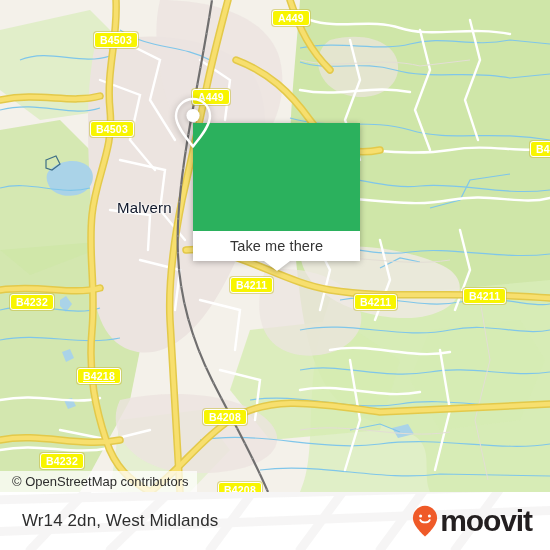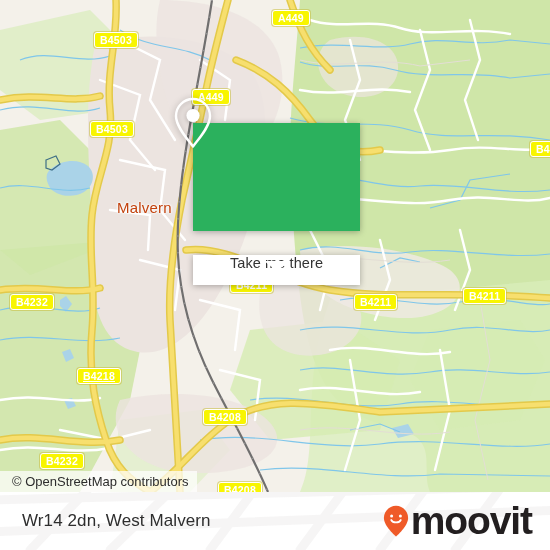--- a/index.html
+++ b/index.html
@@ -33,21 +33,21 @@
     padding:0 5px;
     text-align:left;
     white-space:nowrap;
     box-shadow:0 0 0 1px rgba(200,190,60,.55);
     text-shadow:
       -1px 0 #f8f500, 1px 0 #f8f500, 0 -1px #f8f500, 0 1px #f8f500,
       -1px -1px #f8f500, 1px -1px #f8f500, -1px 1px #f8f500, 1px 1px #f8f500;
   }
   .place-label {
     position:absolute;
-    color:#c2410c;
+    color:#0f172a;
     font-size:15px;
     letter-spacing:.2px;
     white-space:nowrap;
     text-shadow:0 0 3px #fff, 0 0 3px #fff, 0 0 2px #fff;
   }
 
   
   #attribution {
     position:absolute; left:0; bottom:0;
     background:rgba(255,255,255,.72);
@@ -72,21 +72,21 @@
   }
   #popup-pin {
     position:absolute; left:50%; top:52px;
     transform:translate(-50%,-50%);
     width:42px; height:54px;
   }
   #popup-bar {
     position:absolute; left:0; top:108px;
     width:167px; height:30px;
     background:#ffffff;
-    display:flex; justify-content:center;margin-top:24px;
+    display:flex; align-items:center; justify-content:center;
   }
   #popup-label {
     font-size:14.5px; color:#333333; letter-spacing:.1px;
   }
   #popup-tail {
     position:absolute; left:50%; top:138px;
     transform:translateX(-50%);
     width:0; height:0;
     border-left:13px solid transparent;
     border-right:13px solid transparent;
@@ -109,21 +109,21 @@
     letter-spacing:.1px;
     white-space:nowrap;
   }
   #brand {
     position:absolute; right:18px; top:50%;
     transform:translateY(-50%);
     display:flex; align-items:center; gap:2px;
   }
   #brand-mark { width:26px; height:32px; display:block; }
   #brand-word {
-    font-size:39px;
+    font-size:30px;
     font-weight:bold;
     color:#231f20;
     letter-spacing:-1.1px;
     line-height:30px;
   }
 </style>
 </head>
 <body>
 
 <div id="app">
@@ -307,21 +307,21 @@
         <path d="M30,58 L95,-10"></path>
         <path d="M110,58 L180,-10"></path>
         <path d="M210,58 L260,-10"></path>
         <path d="M300,58 L350,-10"></path>
         <path d="M380,58 L430,-10"></path>
         <path d="M455,58 L505,-10"></path>
         <path d="M-10,40 L560,18"></path>
         <path d="M-10,8 L560,-6"></path>
       </g>
     </svg>
-    <div id="footer-title">Wr14 2dn, West Malvern</div>
+    <div id="footer-title">Wr14 2dn, West Midlands</div>
     <div id="brand">
       <svg id="brand-mark" viewBox="0 0 26 32">
         <path d="M13 0.8 C6.3 0.8 0.9 6.2 0.9 12.9 C0.9 21.2 13 31.4 13 31.4
                  C13 31.4 25.1 21.2 25.1 12.9 C25.1 6.2 19.7 0.8 13 0.8 Z" fill="#ef5a28"></path>
         <circle cx="8.6" cy="11" r="1.5" fill="#ffffff"></circle>
         <circle cx="17.4" cy="11" r="1.5" fill="#ffffff"></circle>
         <path d="M8.2 15 C9.8 18.2 16.2 18.2 17.8 15" fill="none" stroke="#ffffff" stroke-width="1.7" stroke-linecap="round"></path>
       </svg>
       <span id="brand-word">moovit</span>
     </div>

